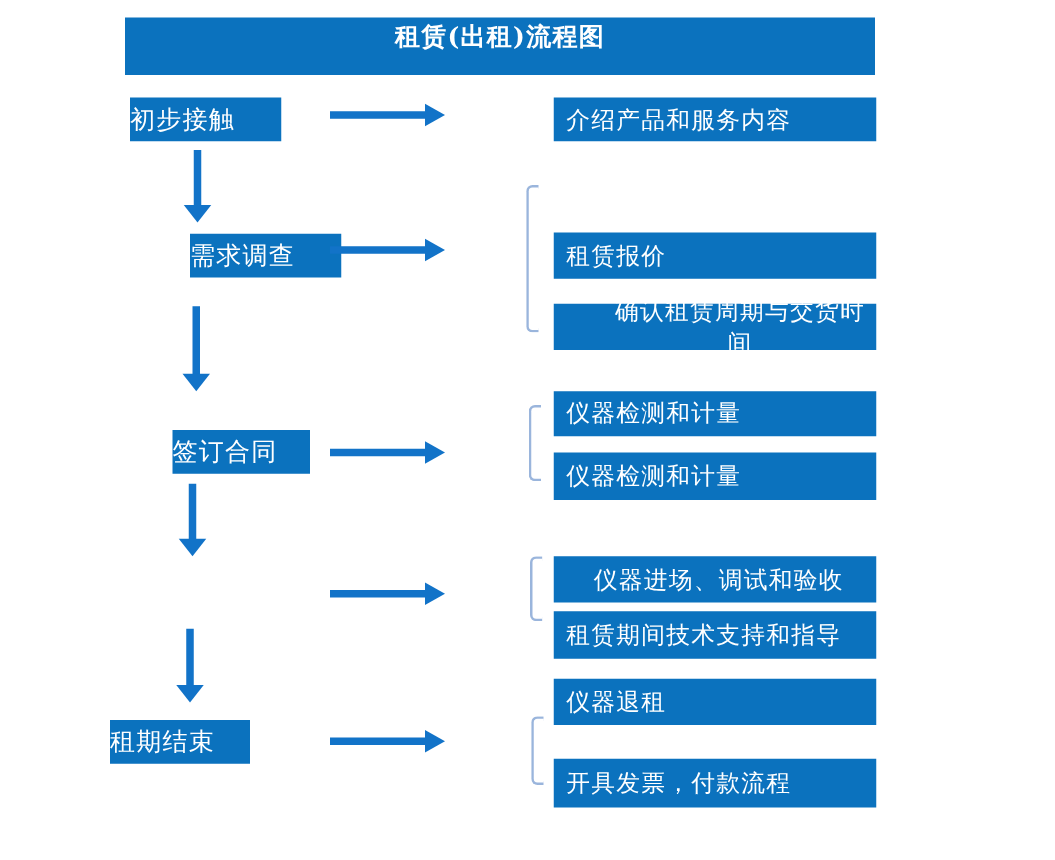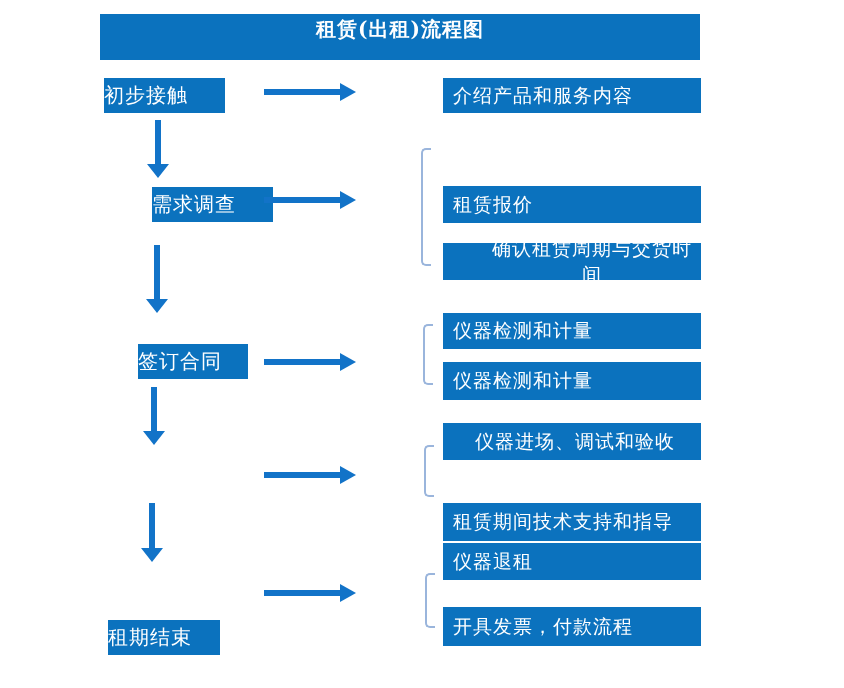--- a/index.html
+++ b/index.html
@@ -103,21 +103,21 @@
 </head>
 <body>
 
 <div class="canvas">
 
   <div class="title-bar">租赁(出租)流程图</div>
 
   <div class="step-box" style="left:104px; top:78px;  width:121px;">初步接触</div>
   <div class="step-box" style="left:104px; top:187px; width:121px;margin-left:48px;">需求调查</div>
   <div class="step-box" style="left:102px; top:344px; width:110px;margin-left:36px;">签订合同</div>
-  <div class="step-box" style="left:108px; top:576px; width:112px;margin-top:44px;">租期结束</div>
+  <div class="step-box" style="left:88px; top:576px; width:112px;">租期结束</div>
 
   <div class="v-arrow" style="left:147px; top:120px; height:58px;">
     <div class="arrow-shaft"></div>
     <div class="arrow-head"></div>
   </div>
   <div class="v-arrow" style="left:146px; top:245px; height:68px;">
     <div class="arrow-shaft"></div>
     <div class="arrow-head"></div>
   </div>
   <div class="v-arrow" style="left:143px; top:387px; height:58px;">
@@ -153,18 +153,18 @@
   <div class="bracket" style="left:421px; top:148px; height:118px;"></div>
   <div class="bracket" style="left:423px; top:324px; height:61px;"></div>
   <div class="bracket" style="left:424px; top:445px; height:52px;"></div>
   <div class="bracket" style="left:425px; top:573px; height:55px;"></div>
 
   <div class="detail-box" style="top:78px;  height:35px;">介绍产品和服务内容</div>
   <div class="detail-box" style="top:186px; height:37px;">租赁报价</div>
   <div class="detail-box" style="top:243px; height:37px;padding-left:40px;">确认租赁周期与交货时间</div>
   <div class="detail-box" style="top:313px; height:36px;">仪器检测和计量</div>
   <div class="detail-box" style="top:362px; height:38px;">仪器检测和计量</div>
-  <div class="detail-box" style="top:423px; height:37px;padding-left:32px;">仪器进场、调试和验收</div>
-  <div class="detail-box" style="top:503px; height:38px;">租赁期间技术支持和指导</div>
+  <div class="detail-box" style="top:445px; height:37px;padding-left:32px;">仪器进场、调试和验收</div>
+  <div class="detail-box" style="top:489px; height:38px;">租赁期间技术支持和指导</div>
   <div class="detail-box" style="top:543px; height:37px;">仪器退租</div>
   <div class="detail-box" style="top:607px; height:39px;">开具发票，付款流程</div>
 
 </div>
 
 </body></html>

